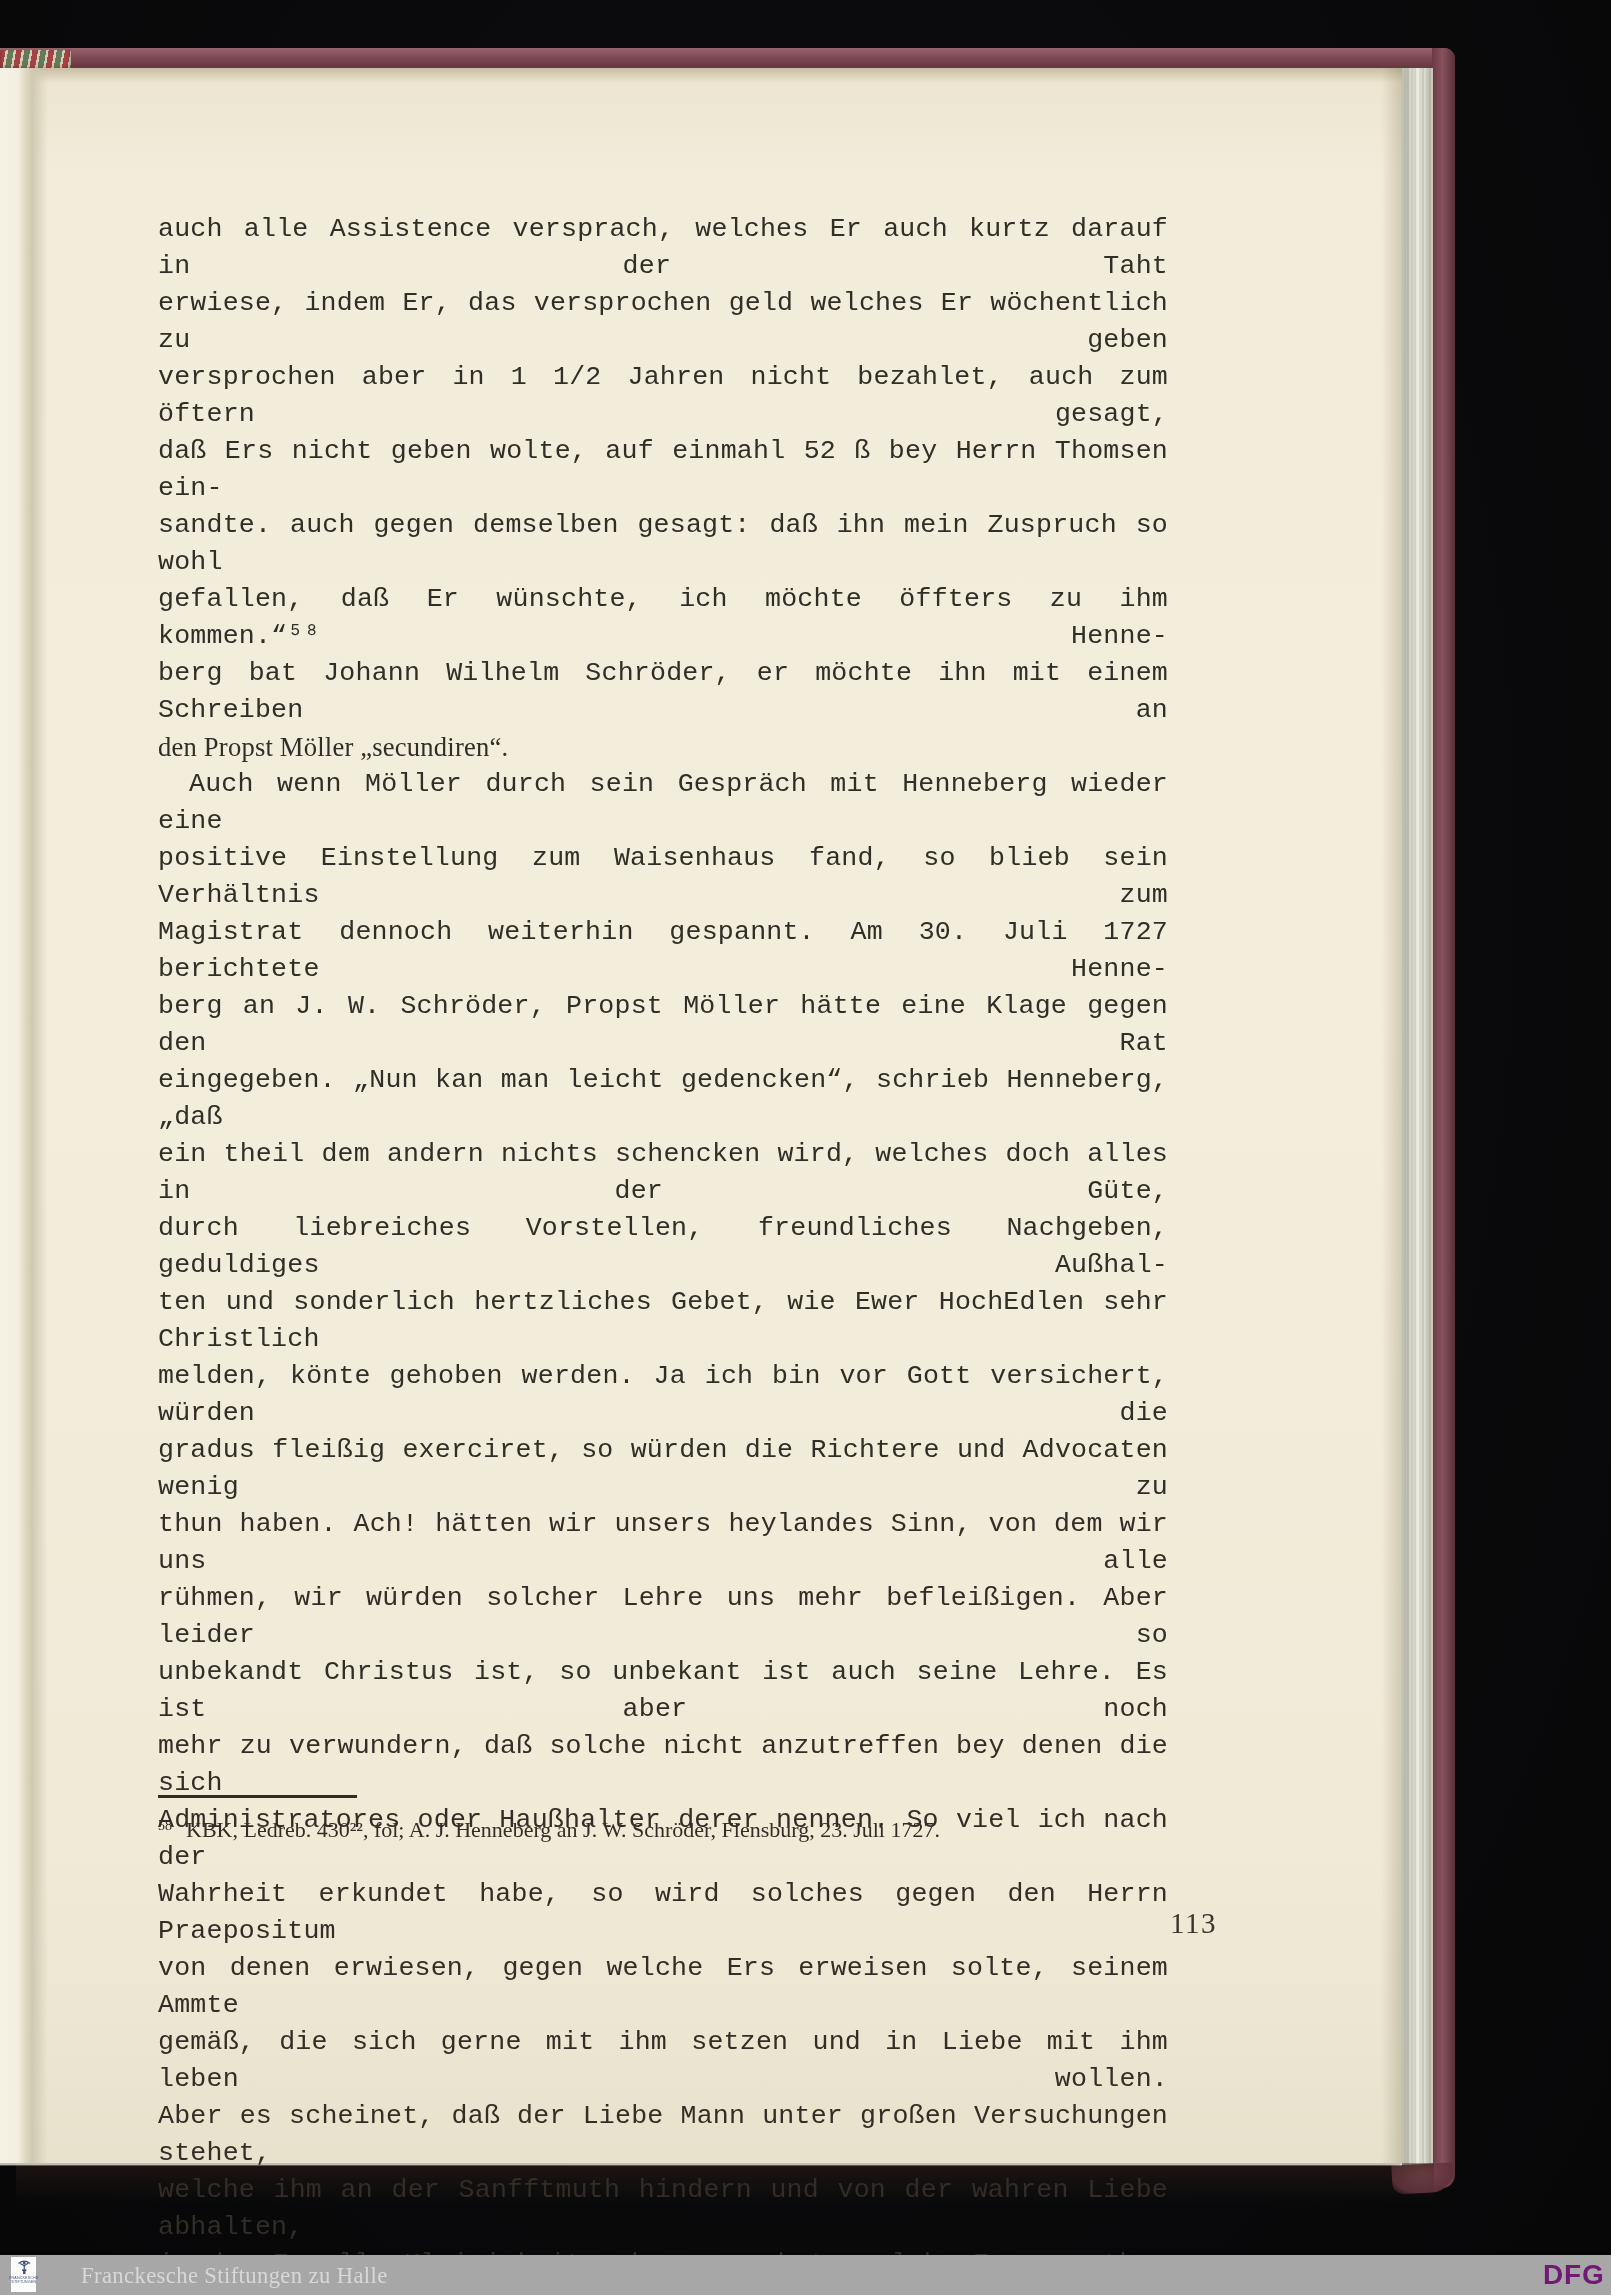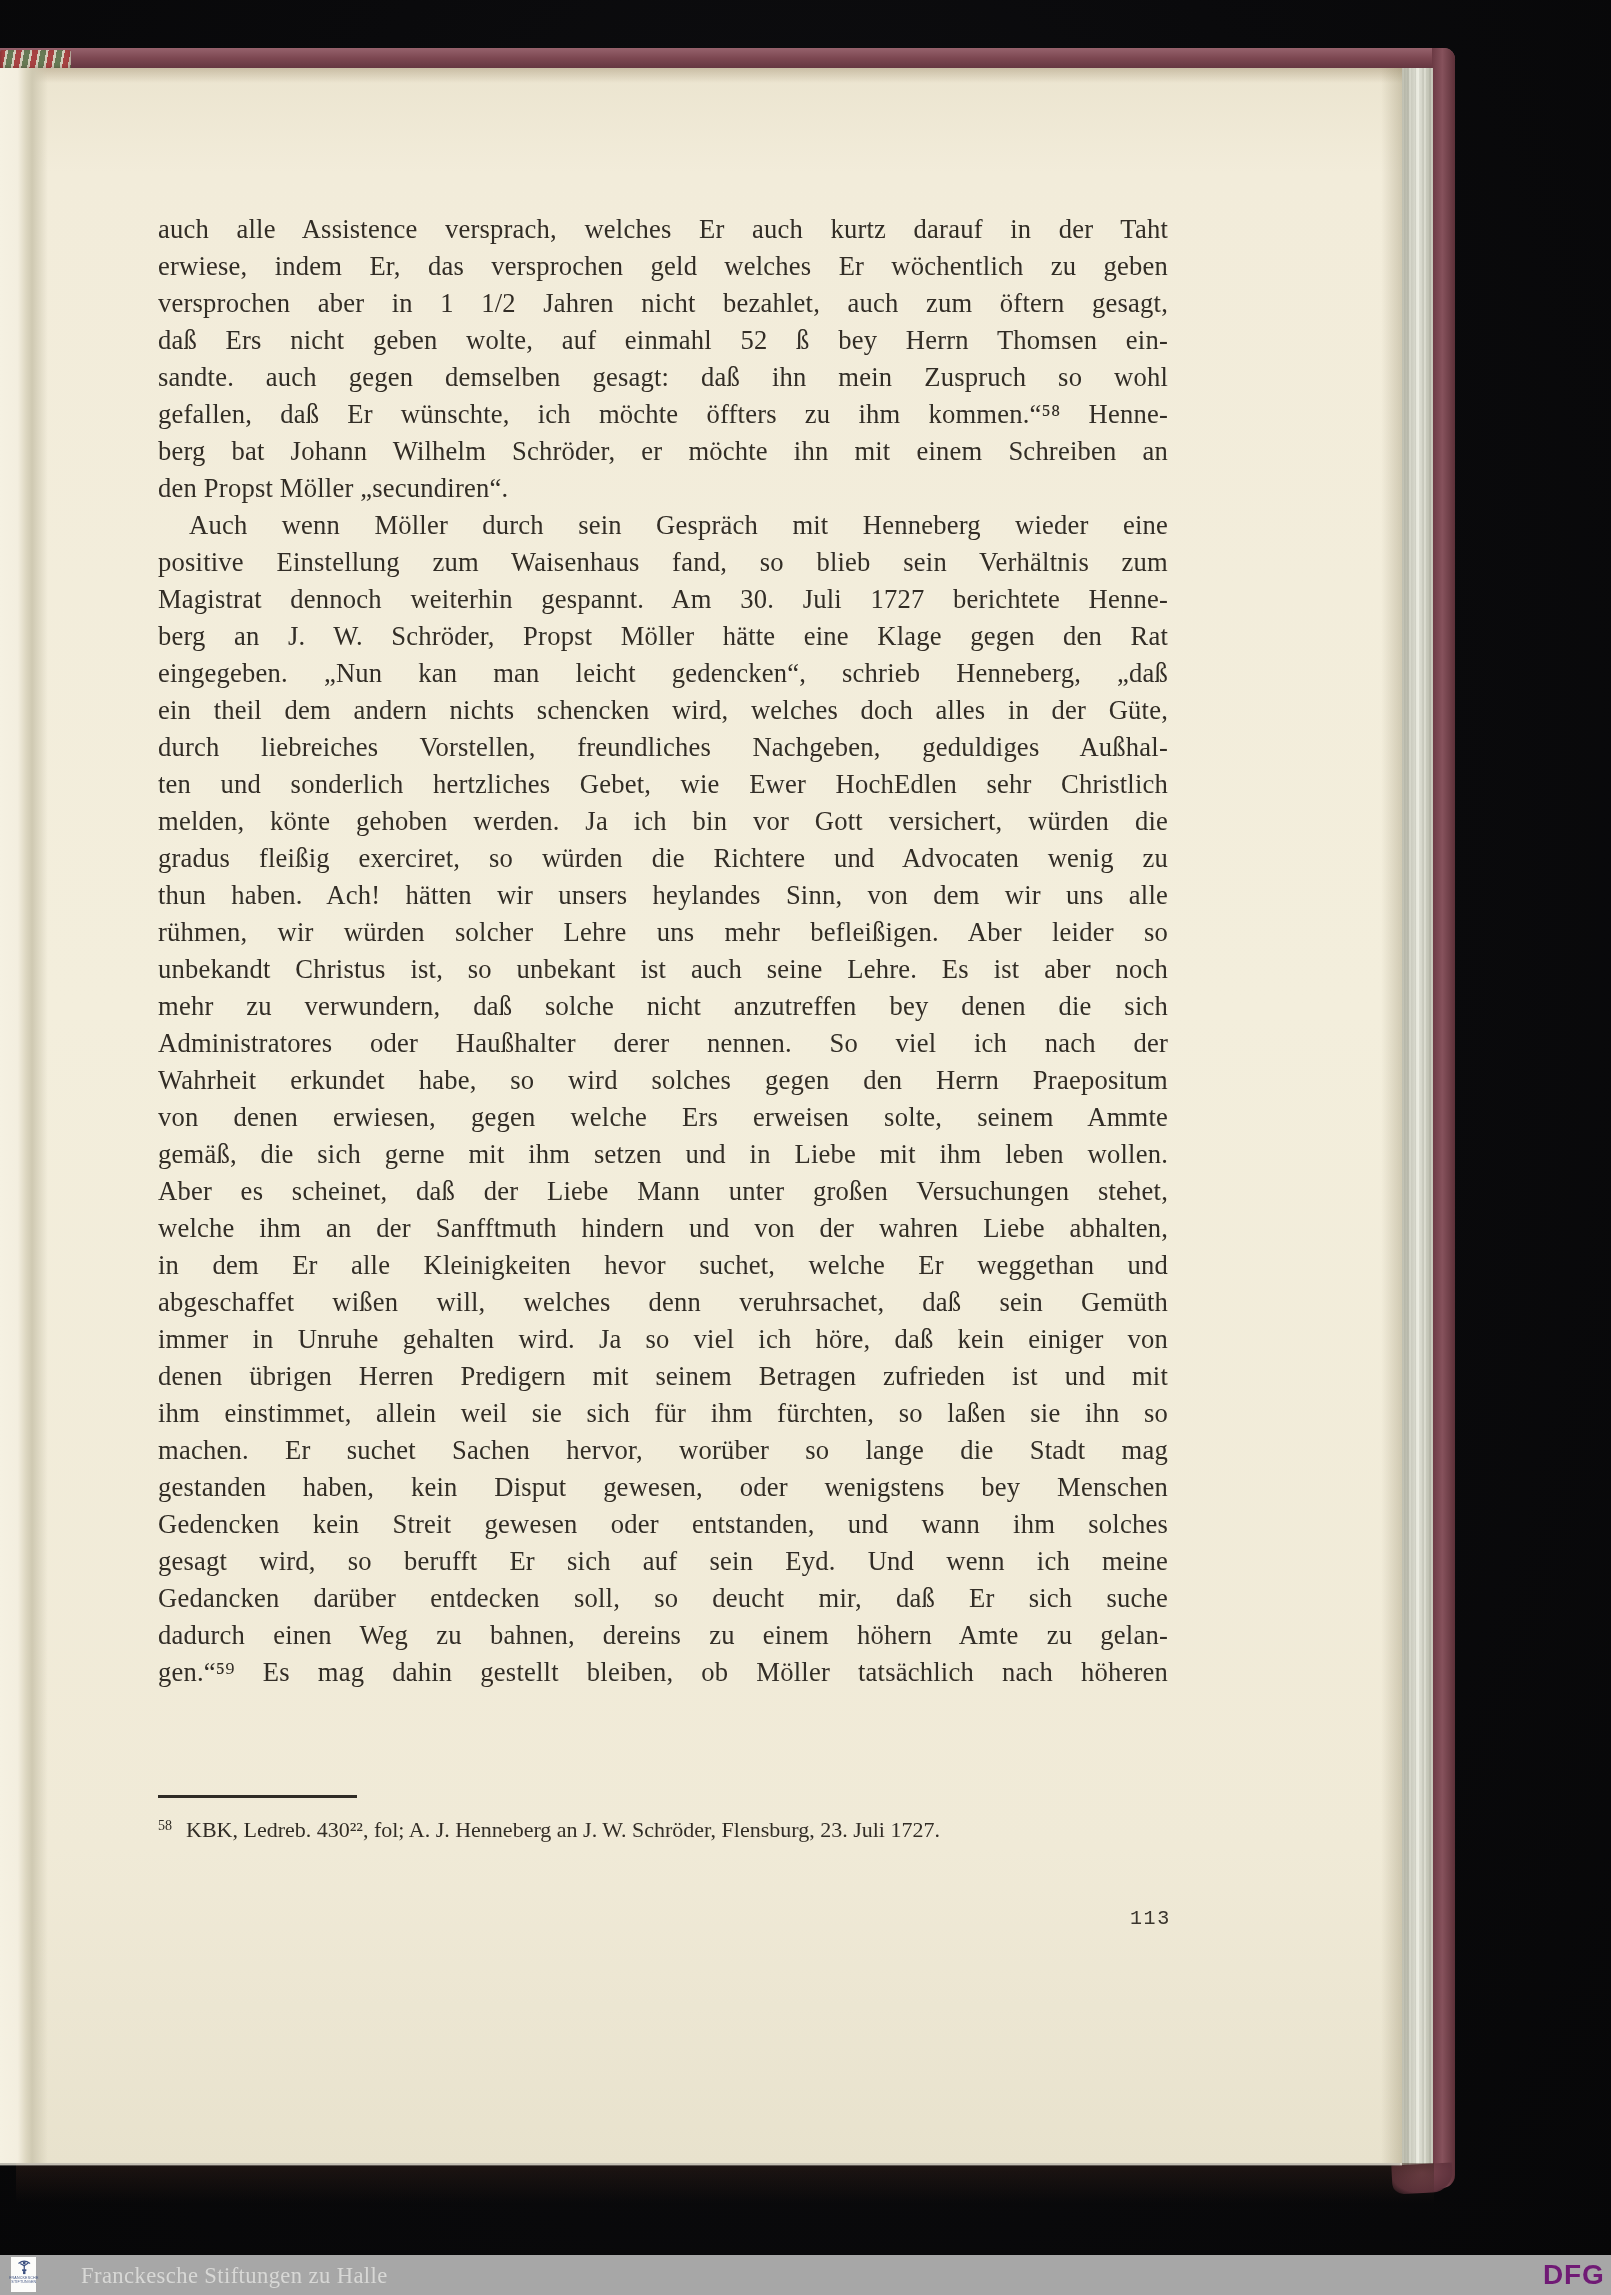--- a/index.html
+++ b/index.html
@@ -49,30 +49,30 @@
     background:linear-gradient(270deg,rgba(120,110,75,.28),rgba(0,0,0,0));}
   .gutter{position:absolute;left:0;top:0;width:50px;height:100%;
     background:linear-gradient(90deg,#f5f1e2 0px,#f3eedf 17.7px,#ddd7c1 26px,#cfc9b2 32px,rgba(240,234,216,0) 48px);}
   .under-page-shadow{position:absolute;left:16px;top:2163px;width:1418px;height:45px;
     background:linear-gradient(180deg,rgba(55,35,28,.45),rgba(10,10,12,0) 90%);}
   
   .textblock{
     position:absolute;left:158px;top:143px;width:1010px;
     font-size:26.6px;line-height:37px;color:#322d26;letter-spacing:0.2px;
   }
-  .para-lines{white-space:pre-line;text-align:justify;text-align-last:justify;}
+  .para-lines{white-space:pre-line;text-align:justify;text-align-last:justify;font-family:Liberation Mono, monospace;}
   .para-last{text-align:left;}
   .para-last.full{text-align:justify;text-align-last:justify;}
   .p2 .para-lines{text-indent:31px;}
   .footnote-rule{position:absolute;left:158px;top:1727px;width:199px;height:3.2px;background:#2f2b25;}
   .footnotes{position:absolute;left:158px;top:1740px;width:1015px;
     font-size:22px;line-height:36px;color:#322d26;}
   .fn-marker{font-size:14px;vertical-align:7.3px;margin-right:14px;}
-  .page-number{position:absolute;left:1130px;top:1839px;width:64px;
-    font-size:20px;color:#3a352d;letter-spacing:1.6px;font-family:Liberation Mono, monospace;}
+  .page-number{position:absolute;left:1170px;top:1839px;width:64px;
+    font-size:29px;color:#3a352d;letter-spacing:1.6px;}
   
   .footer-bar{position:absolute;left:0;top:2255px;width:1611px;height:40px;background:#a7a7a7;}
   .logo-box{position:absolute;left:11.3px;top:1.6px;width:25px;height:35px;background:#fcfcfa;
     display:flex;flex-direction:column;align-items:center;justify-content:flex-start;padding-top:1.6px;box-sizing:border-box;}
   .logo-glyph{width:14.5px;height:17.7px;}
   .logo-caption{font-family:"Liberation Sans","DejaVu Sans",sans-serif;font-size:3.6px;line-height:4px;
     color:#3d5181;text-align:center;letter-spacing:0.2px;}
   .footer-label{position:absolute;left:81px;top:0;height:40px;line-height:42px;
     font-size:22.6px;color:#d8d8d6;letter-spacing:0.4px;}
   .dfg{position:absolute;right:6.4px;top:0;height:40px;line-height:40px;

